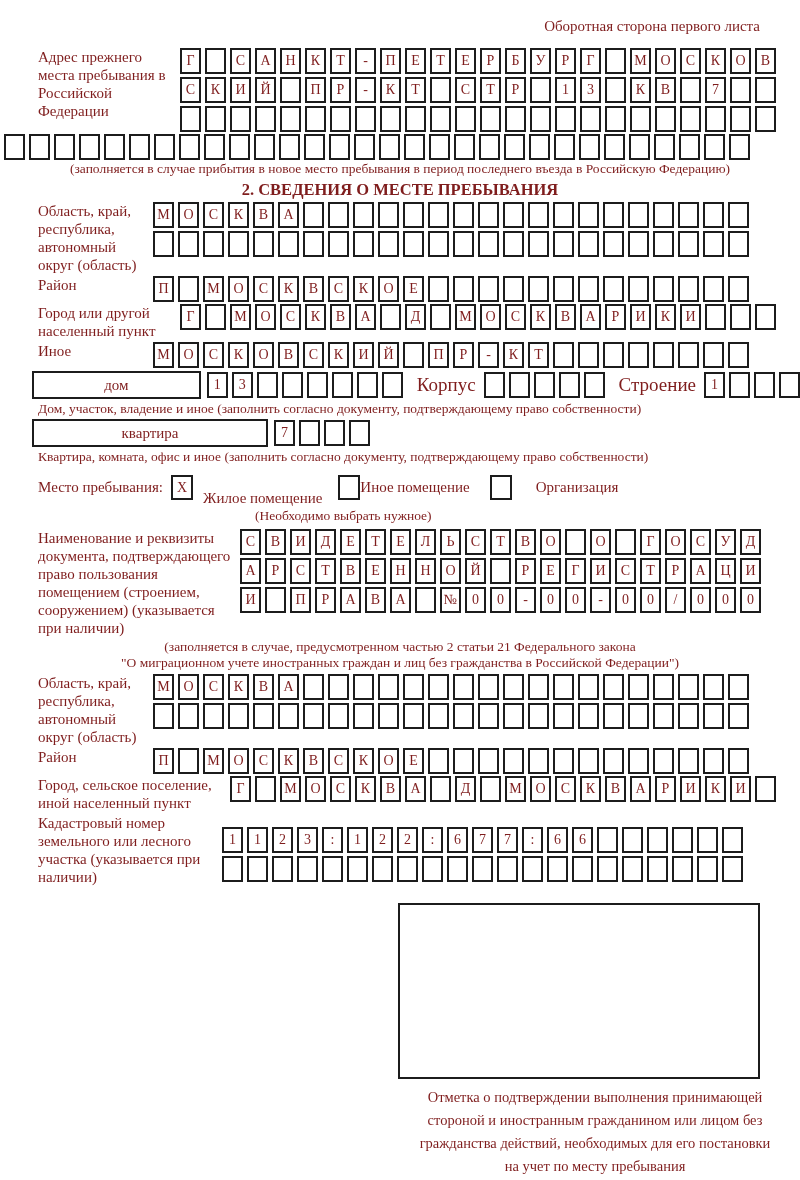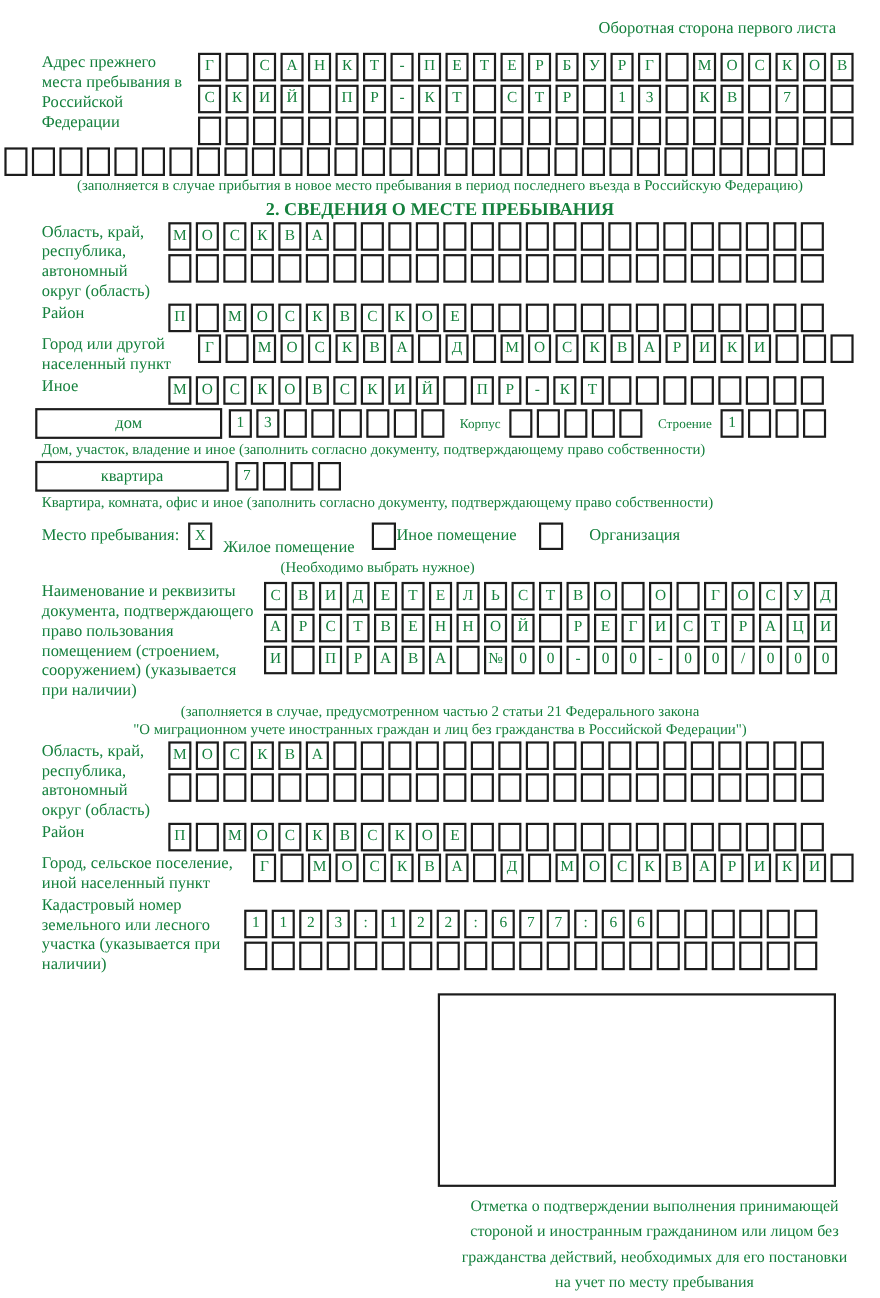--- a/index.html
+++ b/index.html
@@ -1,16 +1,16 @@
 <!DOCTYPE html>
 <html><head>
 <meta charset="utf-8">
 <style>
   html,body{margin:0;padding:0;background:#fff;}
-  .page{position:relative;width:800px;height:1180px;background:#fff;color:#15803d;
+  .page{position:relative;width:800px;height:1180px;background:#fff;color:#7f1d1d;
         font-family:"Liberation Serif","DejaVu Serif",serif;overflow:hidden;}
   .hdr{margin:18px 40px 0 0;text-align:right;font-size:15px;}
   .frow{display:flex;align-items:flex-start;margin-left:38px;}
   .flabel{font-size:15px;line-height:18px;flex:0 0 auto;}
   .w-prev{width:142px;}
   .w-area{width:115px;}
   .w-city1{width:142px;}
   .w-city2{width:192px;}
   .w-doc{width:202px;}
   .w-cad{width:184px;}
@@ -21,23 +21,23 @@
   .fullrow{margin:2px 0 0 4px;}
   .note{font-size:13.5px;line-height:16px;}
   .center{text-align:center;}
   .ml38{margin-left:38px;}
   .mt1{margin-top:1px;}.mt2{margin-top:2px;}.mt3{margin-top:3px;}.mt5{margin-top:5px;}
   .sec-title{text-align:center;font-weight:bold;font-size:16.5px;margin:3px 0 2px 0;}
   .house-row{display:flex;align-items:center;margin-left:32px;}
   .wide-box{border:2px solid #1c1c1c;height:28px;box-sizing:border-box;display:flex;
             align-items:center;justify-content:center;font-size:15px;}
   .dom{width:170px;}
-  .kv{width:176px;}
+  .kv{width:236px;}
   .group{display:flex;gap:4px;margin-left:6px;}
-  .inline-lbl{font-size:12px;margin:0 8px 0 14px;white-space:nowrap;}
+  .inline-lbl{font-size:19px;margin:0 8px 0 14px;white-space:nowrap;}
   .stay{display:flex;align-items:center;margin-left:38px;font-size:15px;}
   .chk{width:22px;height:25px;border:2px solid #1c1c1c;box-sizing:border-box;flex:0 0 22px;
        display:flex;align-items:center;justify-content:center;font-size:14px;}
   .stay-note{margin-left:255px;font-size:13.5px;margin-top:1px;}
   .stamp-box{position:absolute;left:398px;top:903px;width:362px;height:176px;
              border:2px solid #1c1c1c;box-sizing:border-box;background:#fff;}
   .stamp-caption{position:absolute;left:400px;top:1086px;width:390px;text-align:center;
                  font-size:14.5px;line-height:23px;}
 </style>
 </head>

